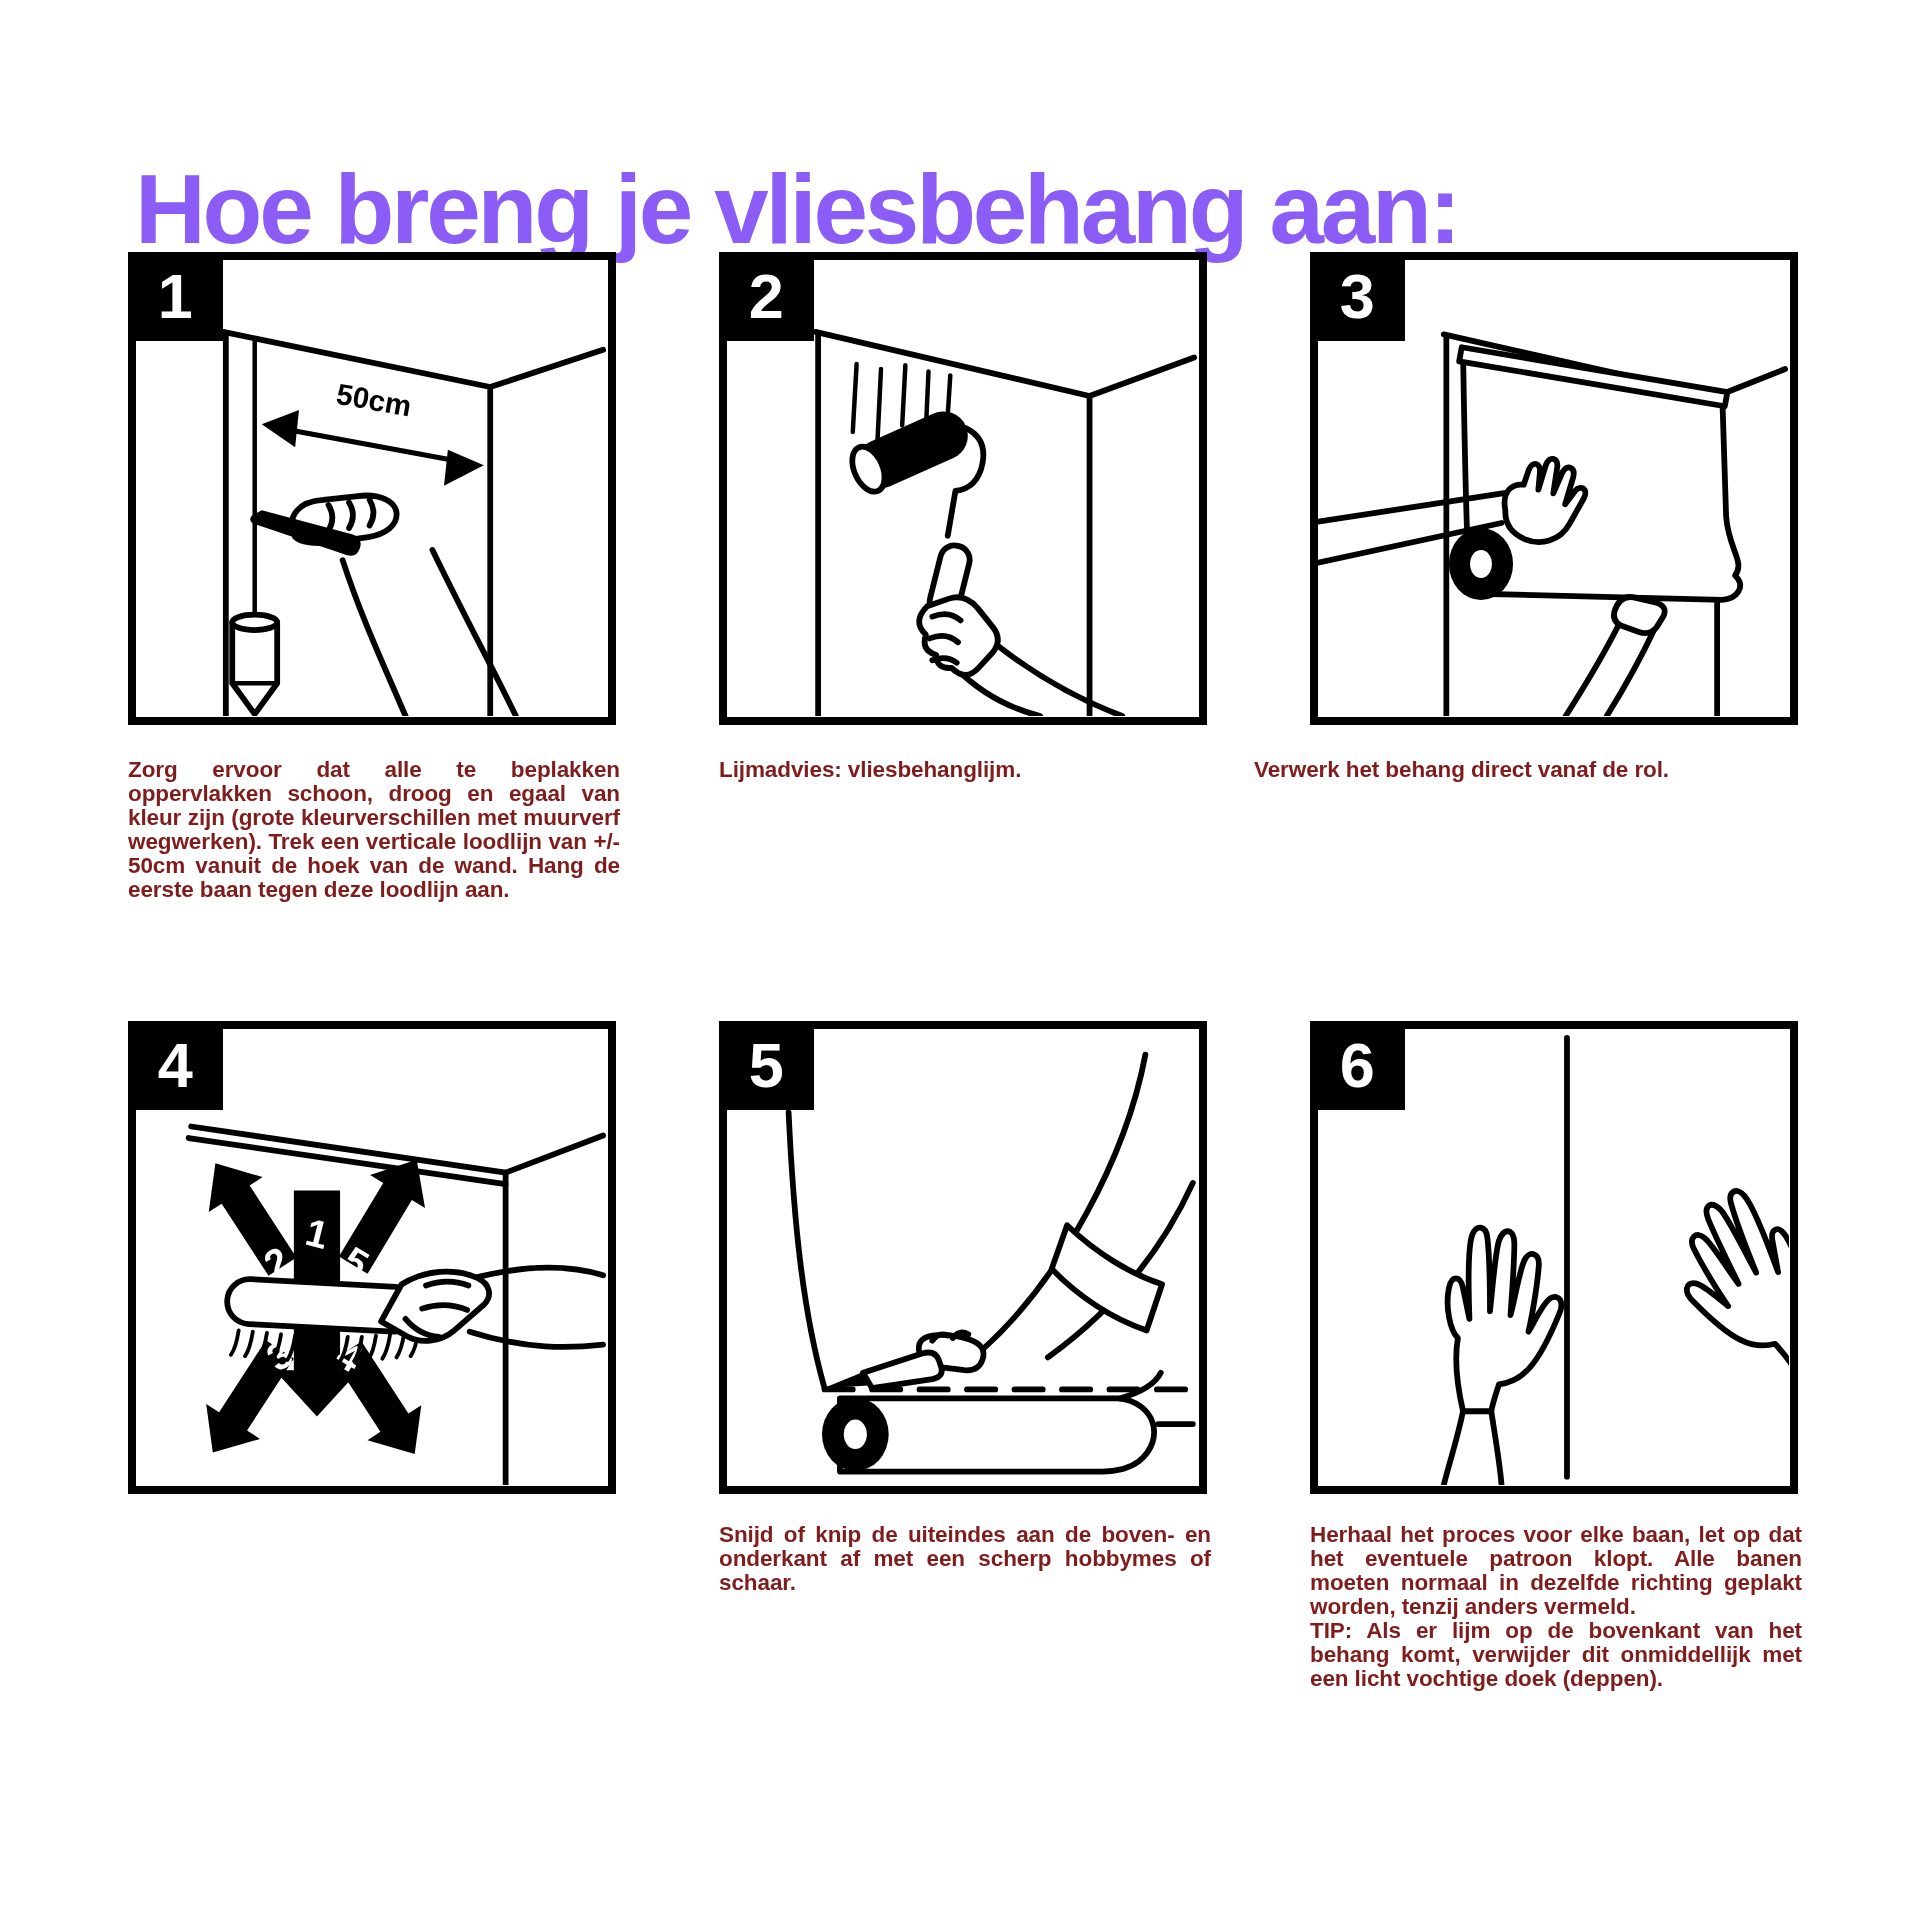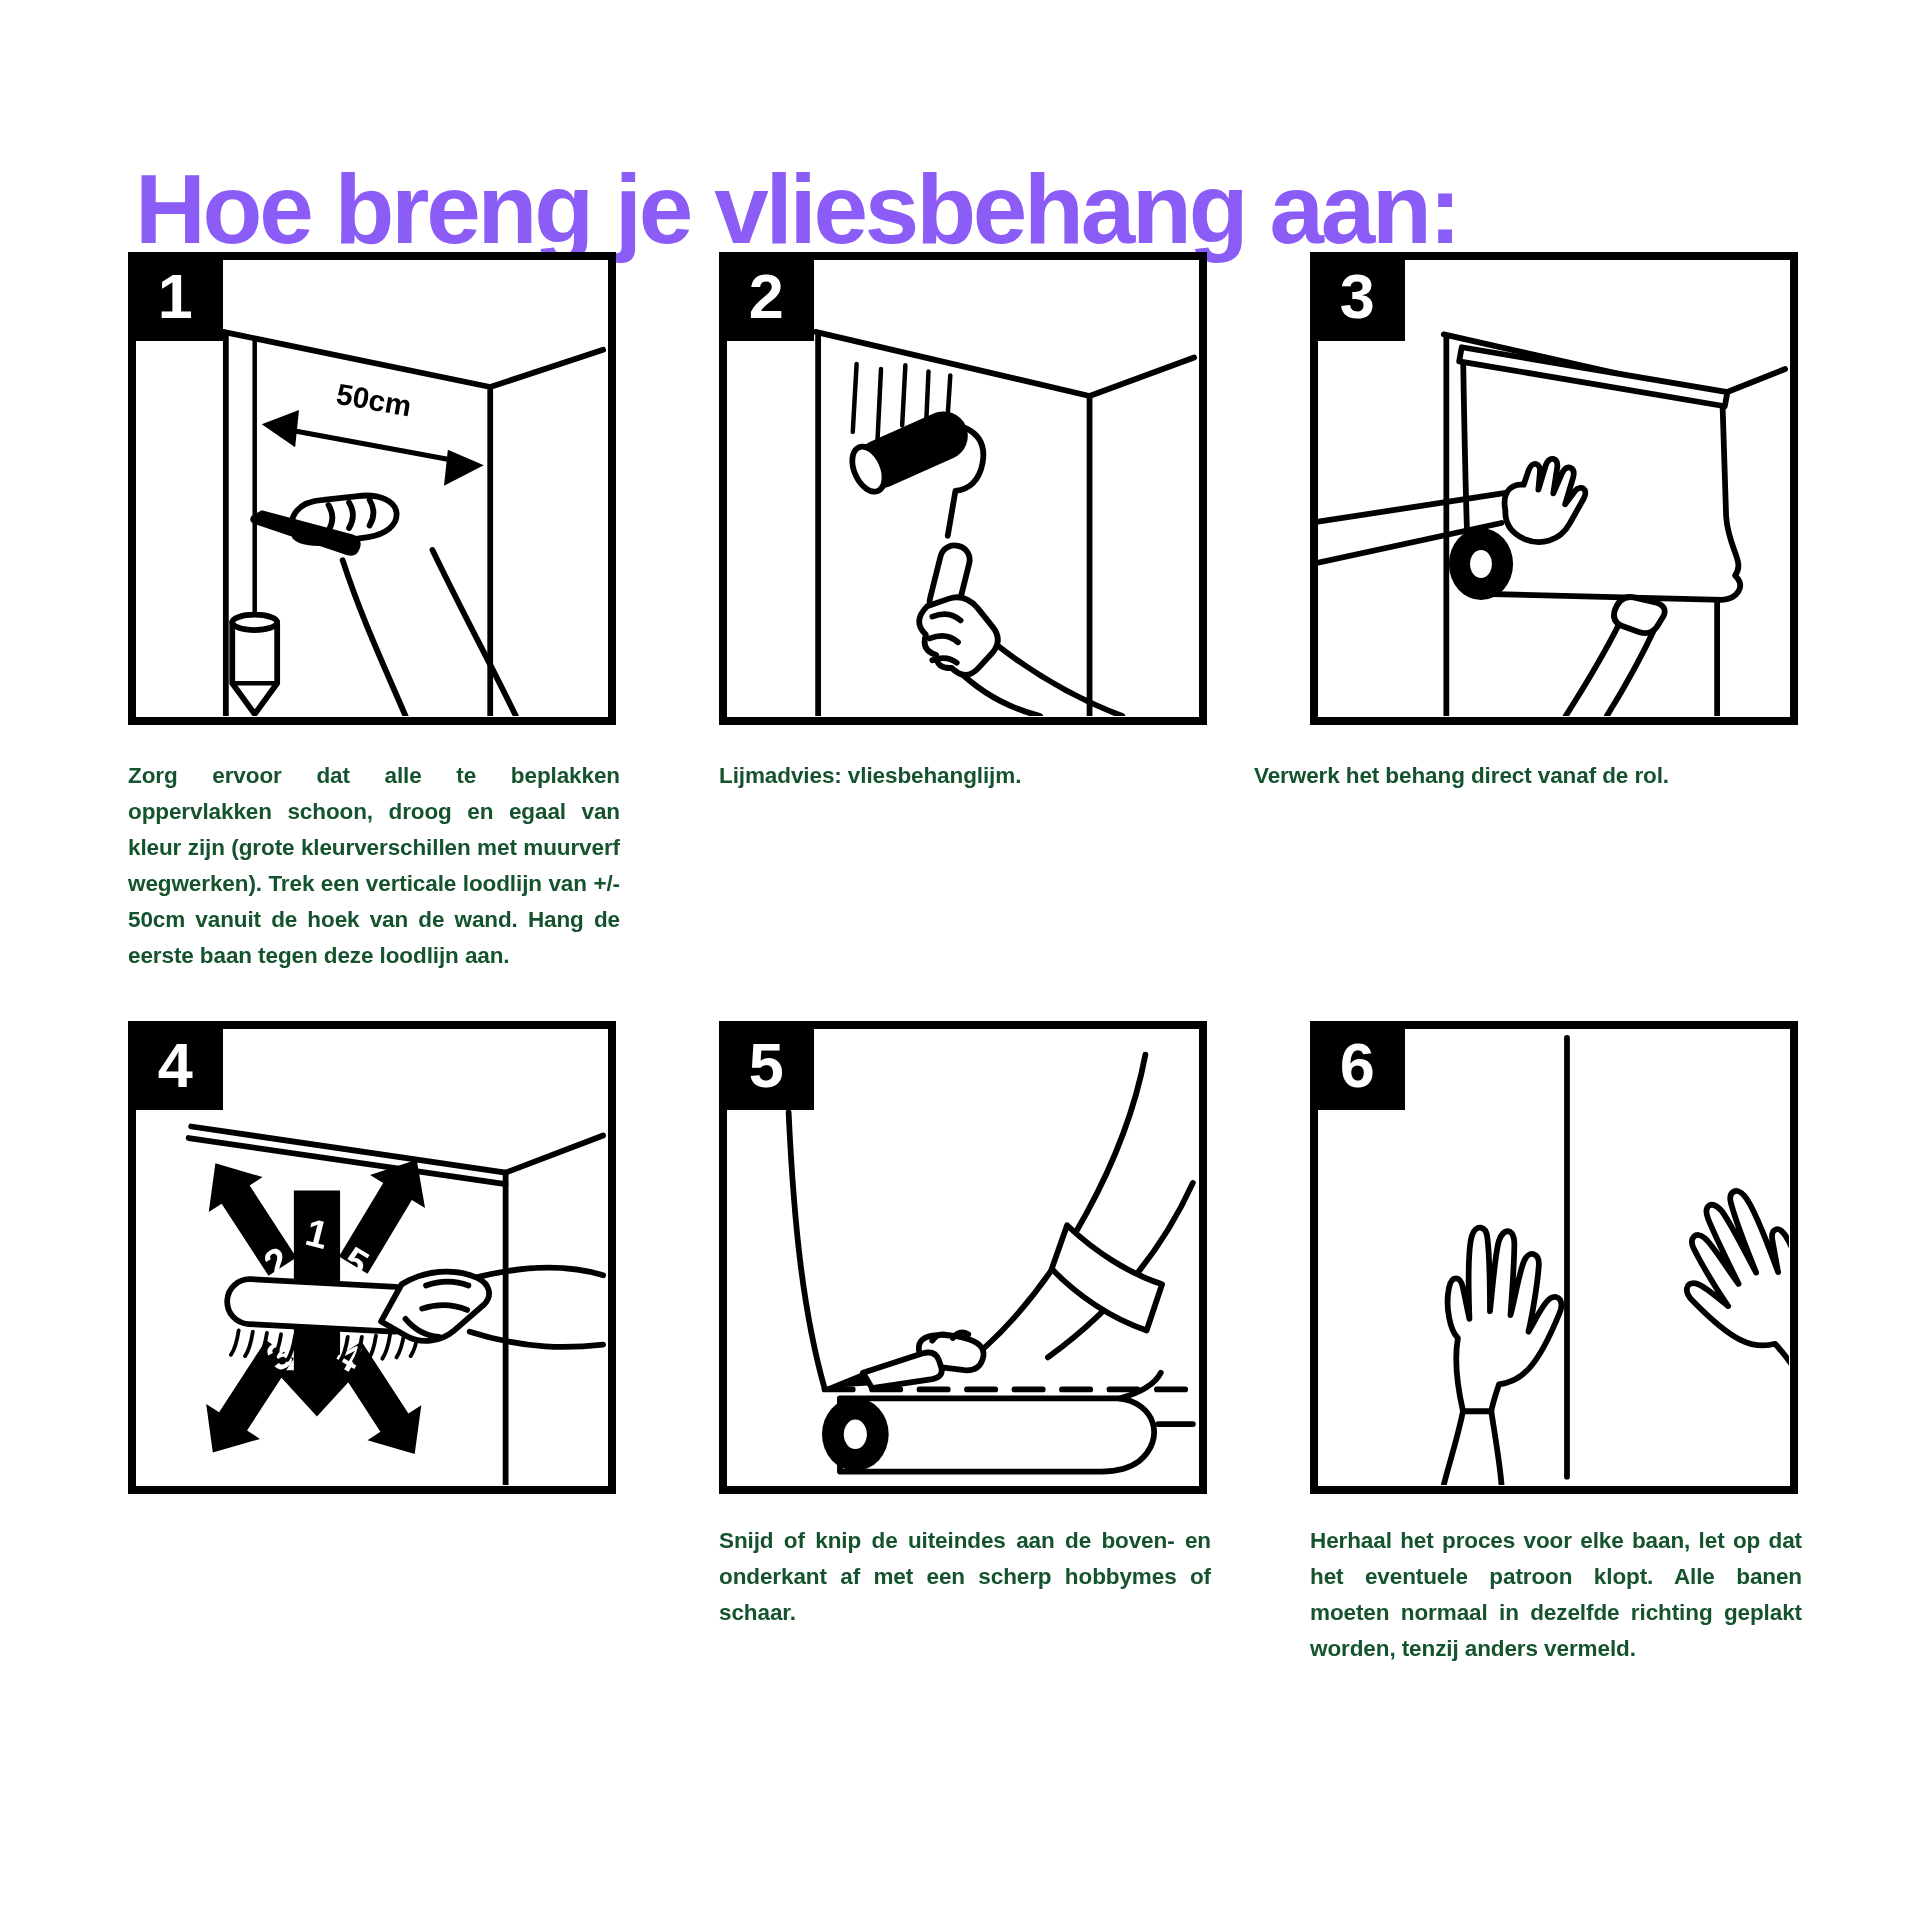--- a/index.html
+++ b/index.html
@@ -26,22 +26,22 @@
   }
   svg.illus{position:absolute;left:0;top:0;width:471px;height:456px;display:block;}
   .ln{stroke:#000;stroke-width:9;fill:none;stroke-linecap:round;stroke-linejoin:round;}
   .thin{stroke-width:7;}
   .fillb{fill:#000;stroke:none;}
   .wh{fill:#fff;stroke:#000;stroke-width:9;stroke-linecap:round;stroke-linejoin:round;}
   .lbl{font-weight:700;font-size:46px;fill:#000;}
   .anum{font-weight:700;font-size:60px;fill:#fff;text-anchor:middle;}
   .caption{
     position:absolute;width:492px;
-    font-size:22.5px;line-height:36px;font-weight:700;letter-spacing:-0.1px;
-    text-align:justify;color:#14532d;
+    font-size:22.5px;line-height:24px;font-weight:700;letter-spacing:-0.1px;
+    text-align:justify;color:#7f1d1d;
   }
   .pos-c1{left:128px;top:758px;} .pos-c2{left:719px;top:758px;} .pos-c3{left:1254px;top:758px;}
   .pos-c4{left:128px;top:1523px;} .pos-c5{left:719px;top:1523px;} .pos-c6{left:1310px;top:1523px;}
   .caption p{margin:0;}
   .caption p.tip-gap{}
 </style>
 </head>
 <body>
 
 <h1 class="title">Hoe breng je vliesbehang aan:</h1>
@@ -233,14 +233,15 @@
 <div class="caption pos-c3">
   <p>Verwerk het behang direct vanaf de rol.</p>
 </div>
 <div class="caption pos-c4">
 </div>
 <div class="caption pos-c5">
   <p>Snijd of knip de uiteindes aan de boven- en onderkant af met een scherp hobbymes of schaar.</p>
 </div>
 <div class="caption pos-c6">
   <p>Herhaal het proces voor elke baan, let op dat het eventuele patroon klopt. Alle banen moeten normaal in dezelfde richting geplakt worden, tenzij anders vermeld.</p>
+  <p>TIP: Als er lijm op de bovenkant van het behang komt, verwijder dit onmiddellijk met een licht vochtige doek (deppen).</p>
 </div>
 
 
 </body></html>

